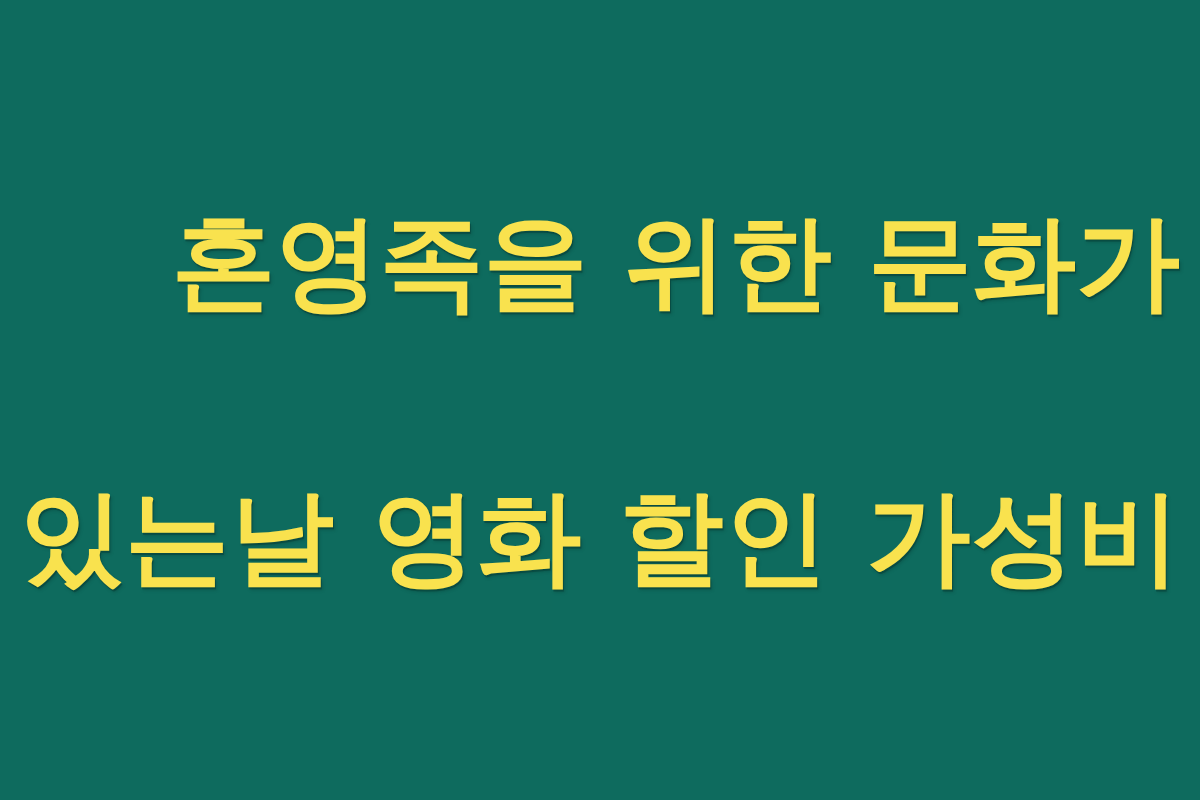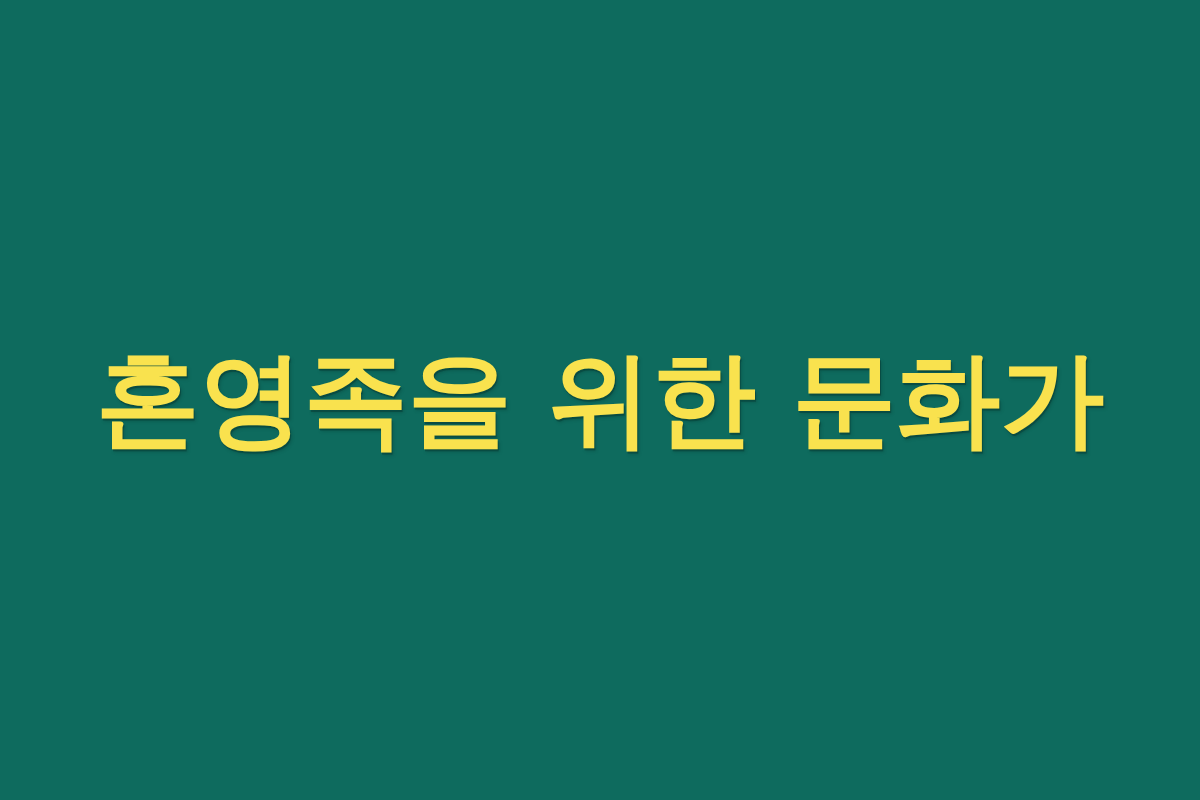--- a/index.html
+++ b/index.html
@@ -43,24 +43,25 @@
     word-break: keep-all;
     white-space: pre-line;
   }
 
   .hl-line {
     display: block;
     white-space: nowrap;
   }
 
   
-  .hl-line.line-1 { letter-spacing: 0px; }
+  .hl-line.line-1 { letter-spacing: 0px; text-align: right; }
   .hl-line.line-2 { letter-spacing: 1px; }
   .hl-line.line-3 { letter-spacing: 0px; }
 </style>
 </head>
 <body>
 
 <div id="banner" style="background: rgb(14, 107, 94);">
   <h1 id="headline" style="color: rgb(249, 226, 78); text-shadow: rgba(8, 62, 54, 0.55) 1px 2px 0px, rgba(8, 62, 54, 0.35) 2px 3px 3px;">
     <span class="hl-line line-1">혼영족을 위한 문화가</span>
+    <span class="hl-line line-2">있는날 영화 할인 가성비</span>
   </h1>
 </div>
 
 </body></html>

